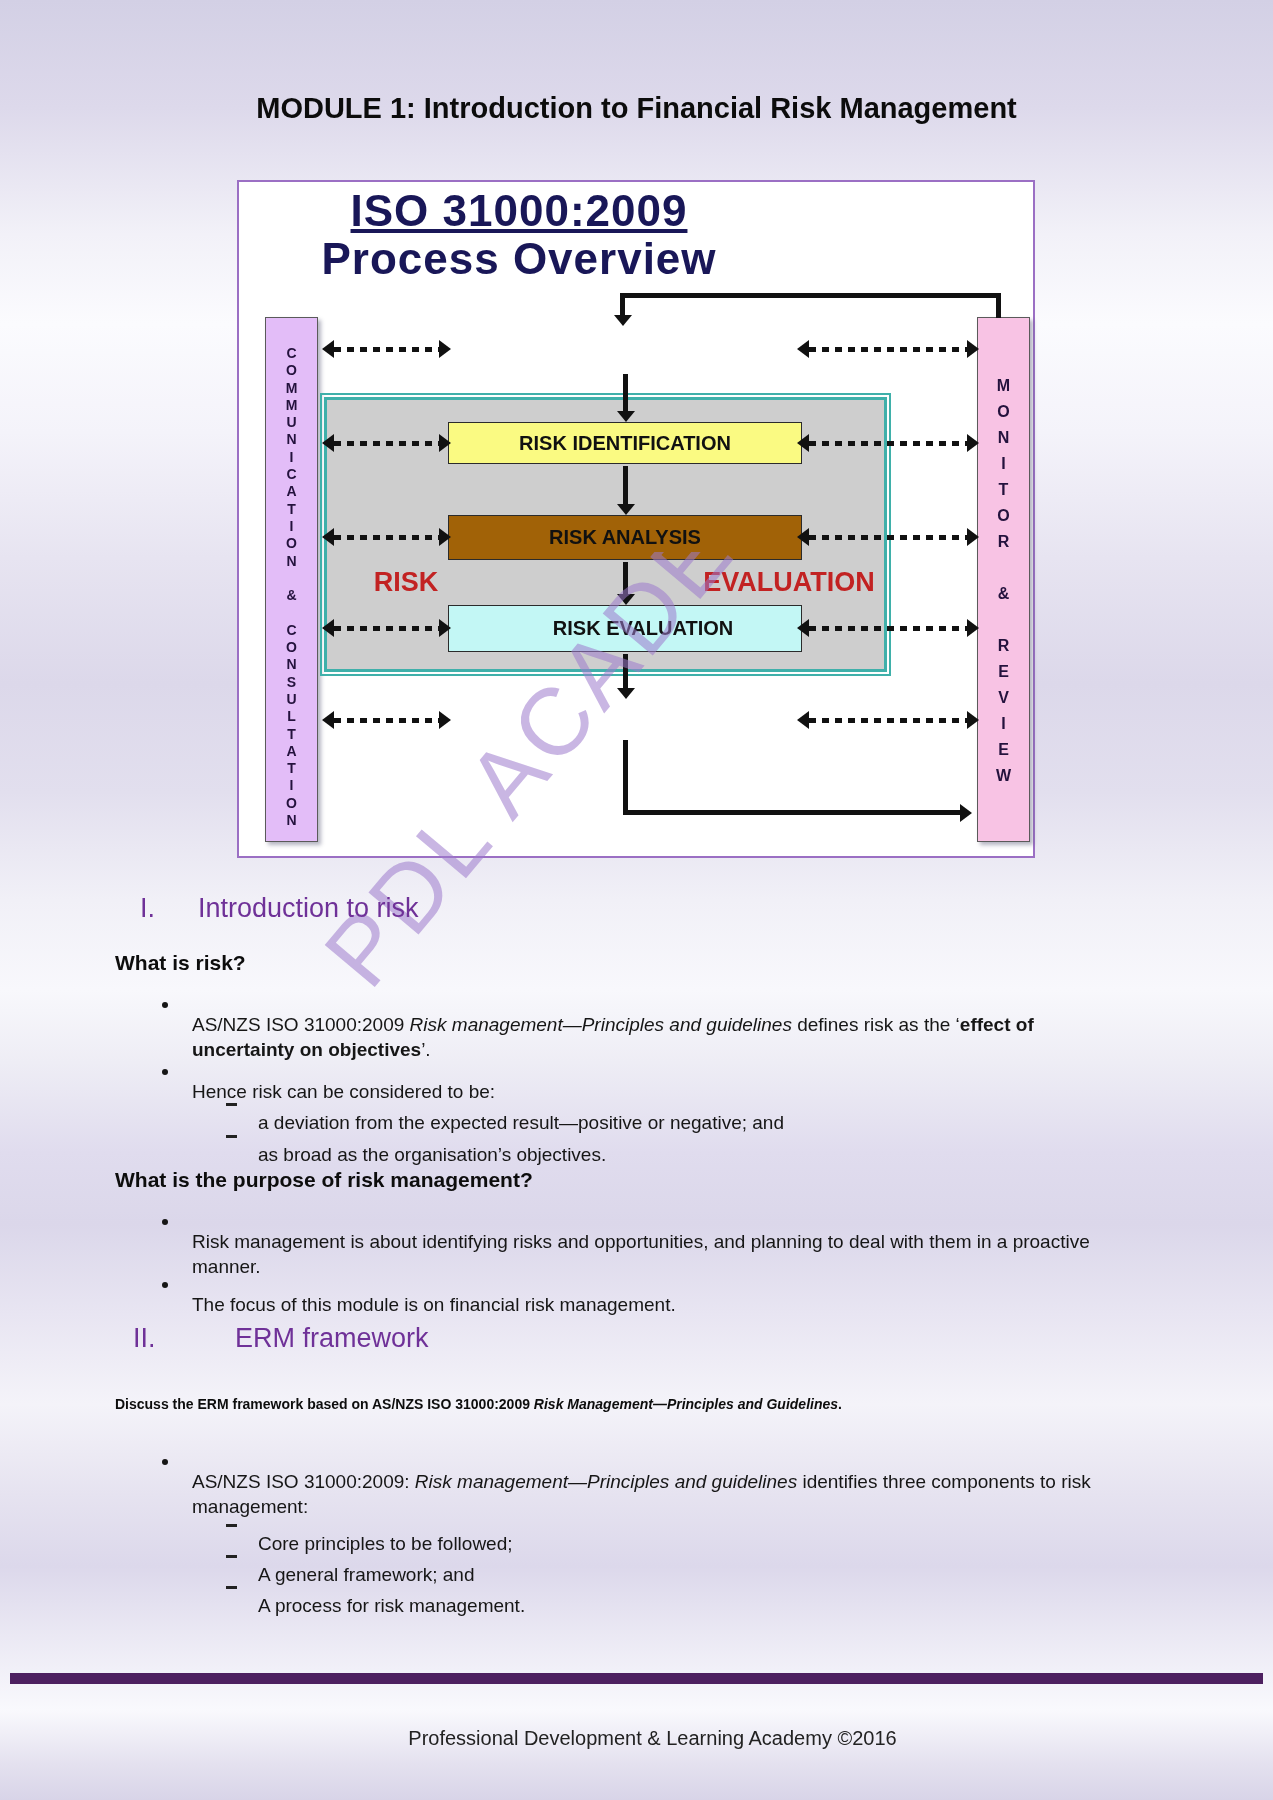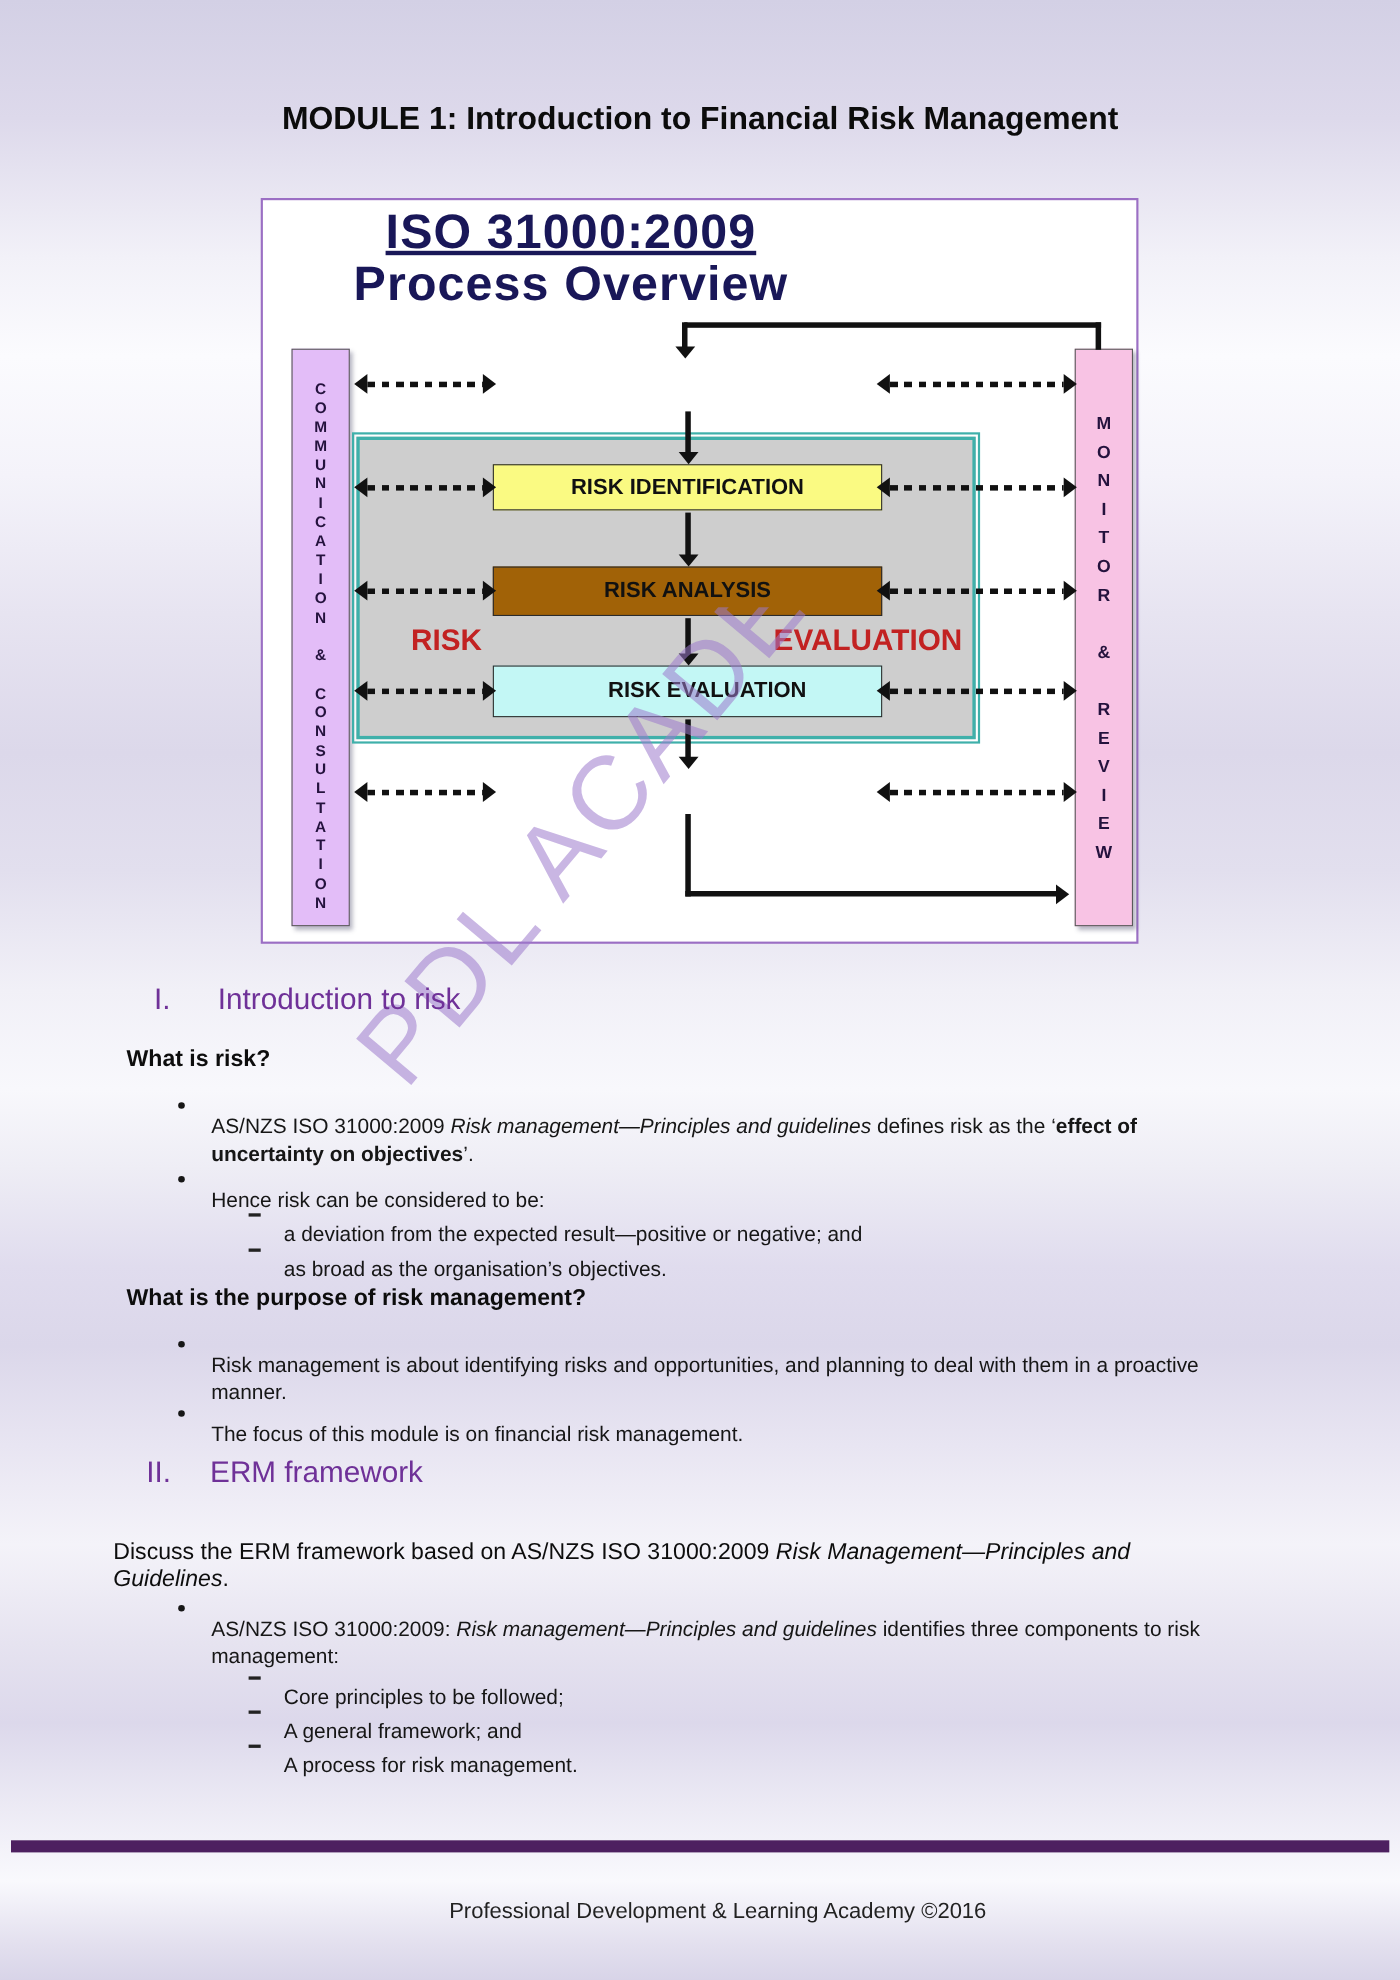--- a/index.html
+++ b/index.html
@@ -82,24 +82,24 @@
   
   .wm-clip{position:absolute;left:245px;top:552px;width:530px;height:535px;overflow:hidden;pointer-events:none;}
   .wm{
     position:absolute;left:58px;top:385px;transform:rotate(-50deg);transform-origin:0 0;
     font-size:95px;letter-spacing:5px;color:rgba(157,122,204,.55);white-space:nowrap;
   }
   
   .sechead{position:absolute;display:flex;color:#6f3198;font-size:27px;}
   .sechead .num{width:58px;}
   .sh1{left:140px;top:893px;}
-  .sh2{left:133px;top:1323px;}
+  .sh2{left:133px;top:1323px;gap:44px;}
   .qhead{position:absolute;left:115px;font-size:21px;font-weight:bold;color:#0d0d0d;margin:0;}
   .q1{top:951px;} .q2{top:1168px;}
-  .lead{position:absolute;left:103px;top:1378px;width:1030px;font-size:21px;font-weight:normal;color:#0d0d0d;line-height:24.5px;}
+  .lead{position:absolute;left:115px;top:1378px;width:1030px;font-size:14px;font-weight:bold;color:#0d0d0d;line-height:24.5px;}
   .lead .it{font-style:italic;}
   .para{position:absolute;font-size:19px;line-height:25px;color:#161616;}
   .b-main{left:192px;width:910px;}
   .b-sub{left:258px;}
   .p1{top:993px;} .p2{top:1060px;} .p3{top:1091px;} .p4{top:1123px;}
   .p5{top:1210px;} .p6{top:1273px;}
   .p7{top:1450px;} .p8{top:1512px;} .p9{top:1543px;} .p10{top:1574px;}
   .bullet-dot{position:absolute;left:162px;width:6px;height:6px;border-radius:50%;background:#161616;}
   .bd1{top:1002px;} .bd2{top:1069px;} .bd3{top:1219px;} .bd4{top:1282px;} .bd5{top:1459px;}
   .dash-marker{position:absolute;left:226px;width:11px;height:2.5px;background:#222;}

